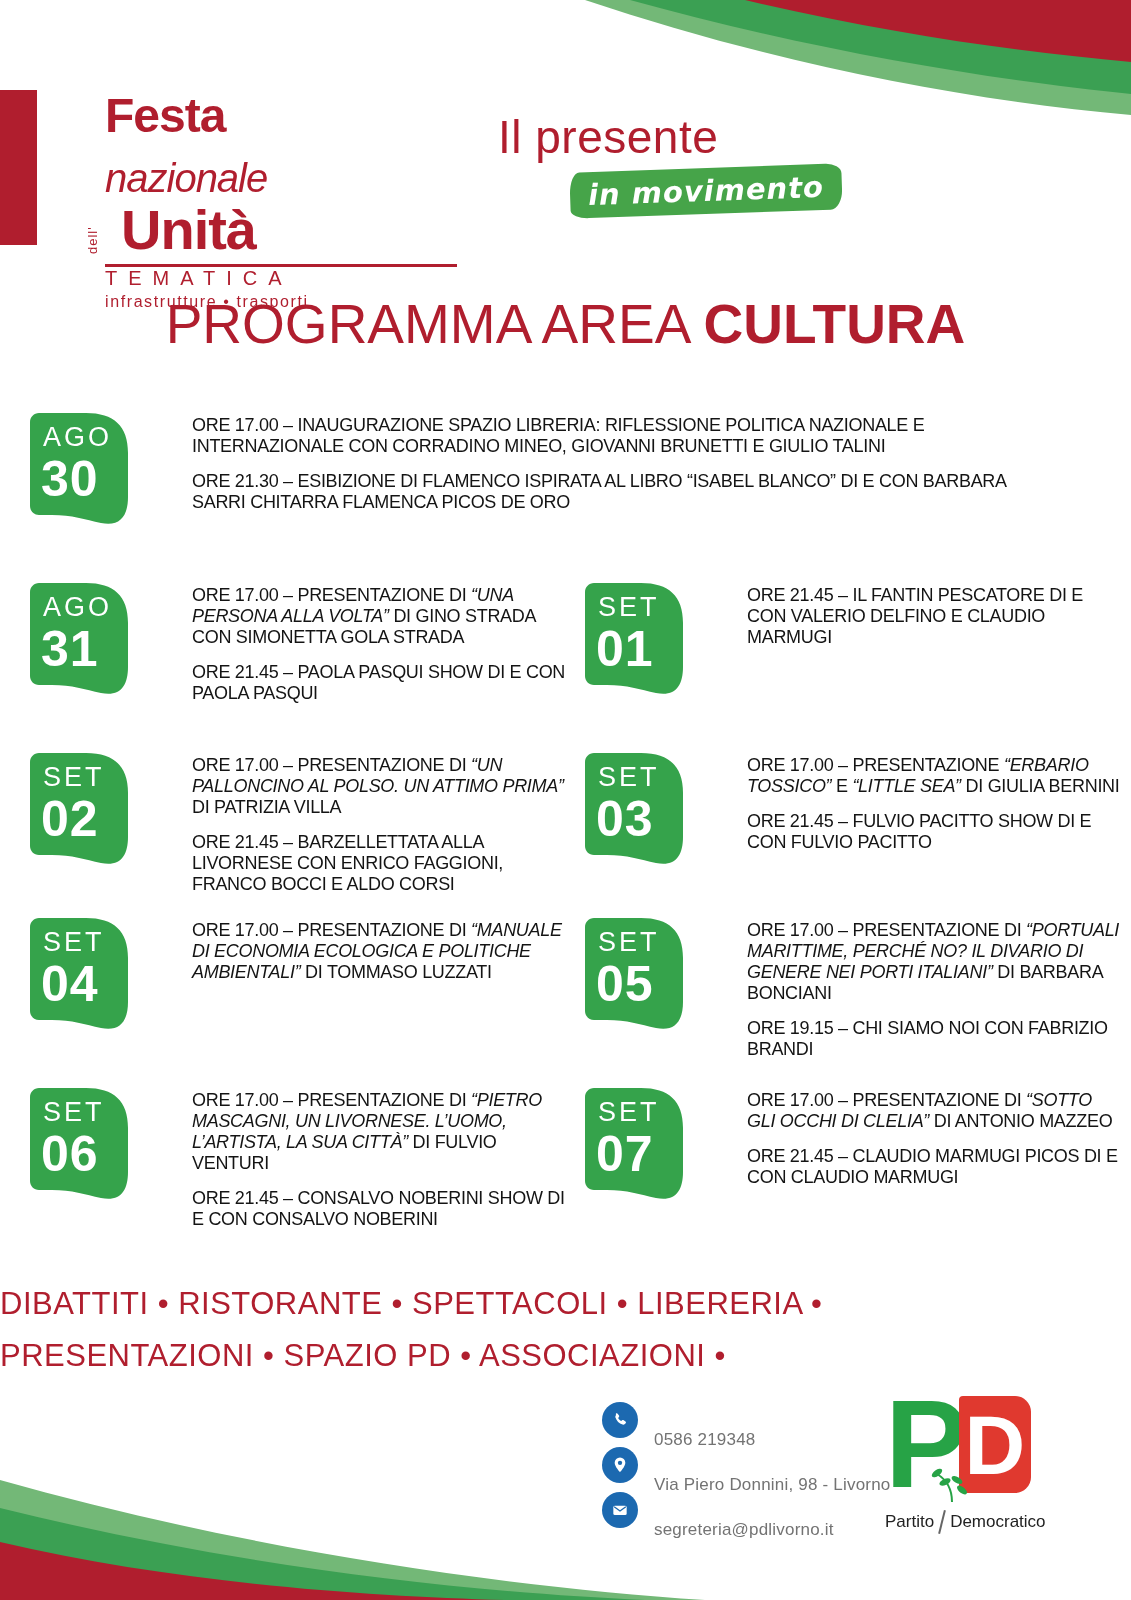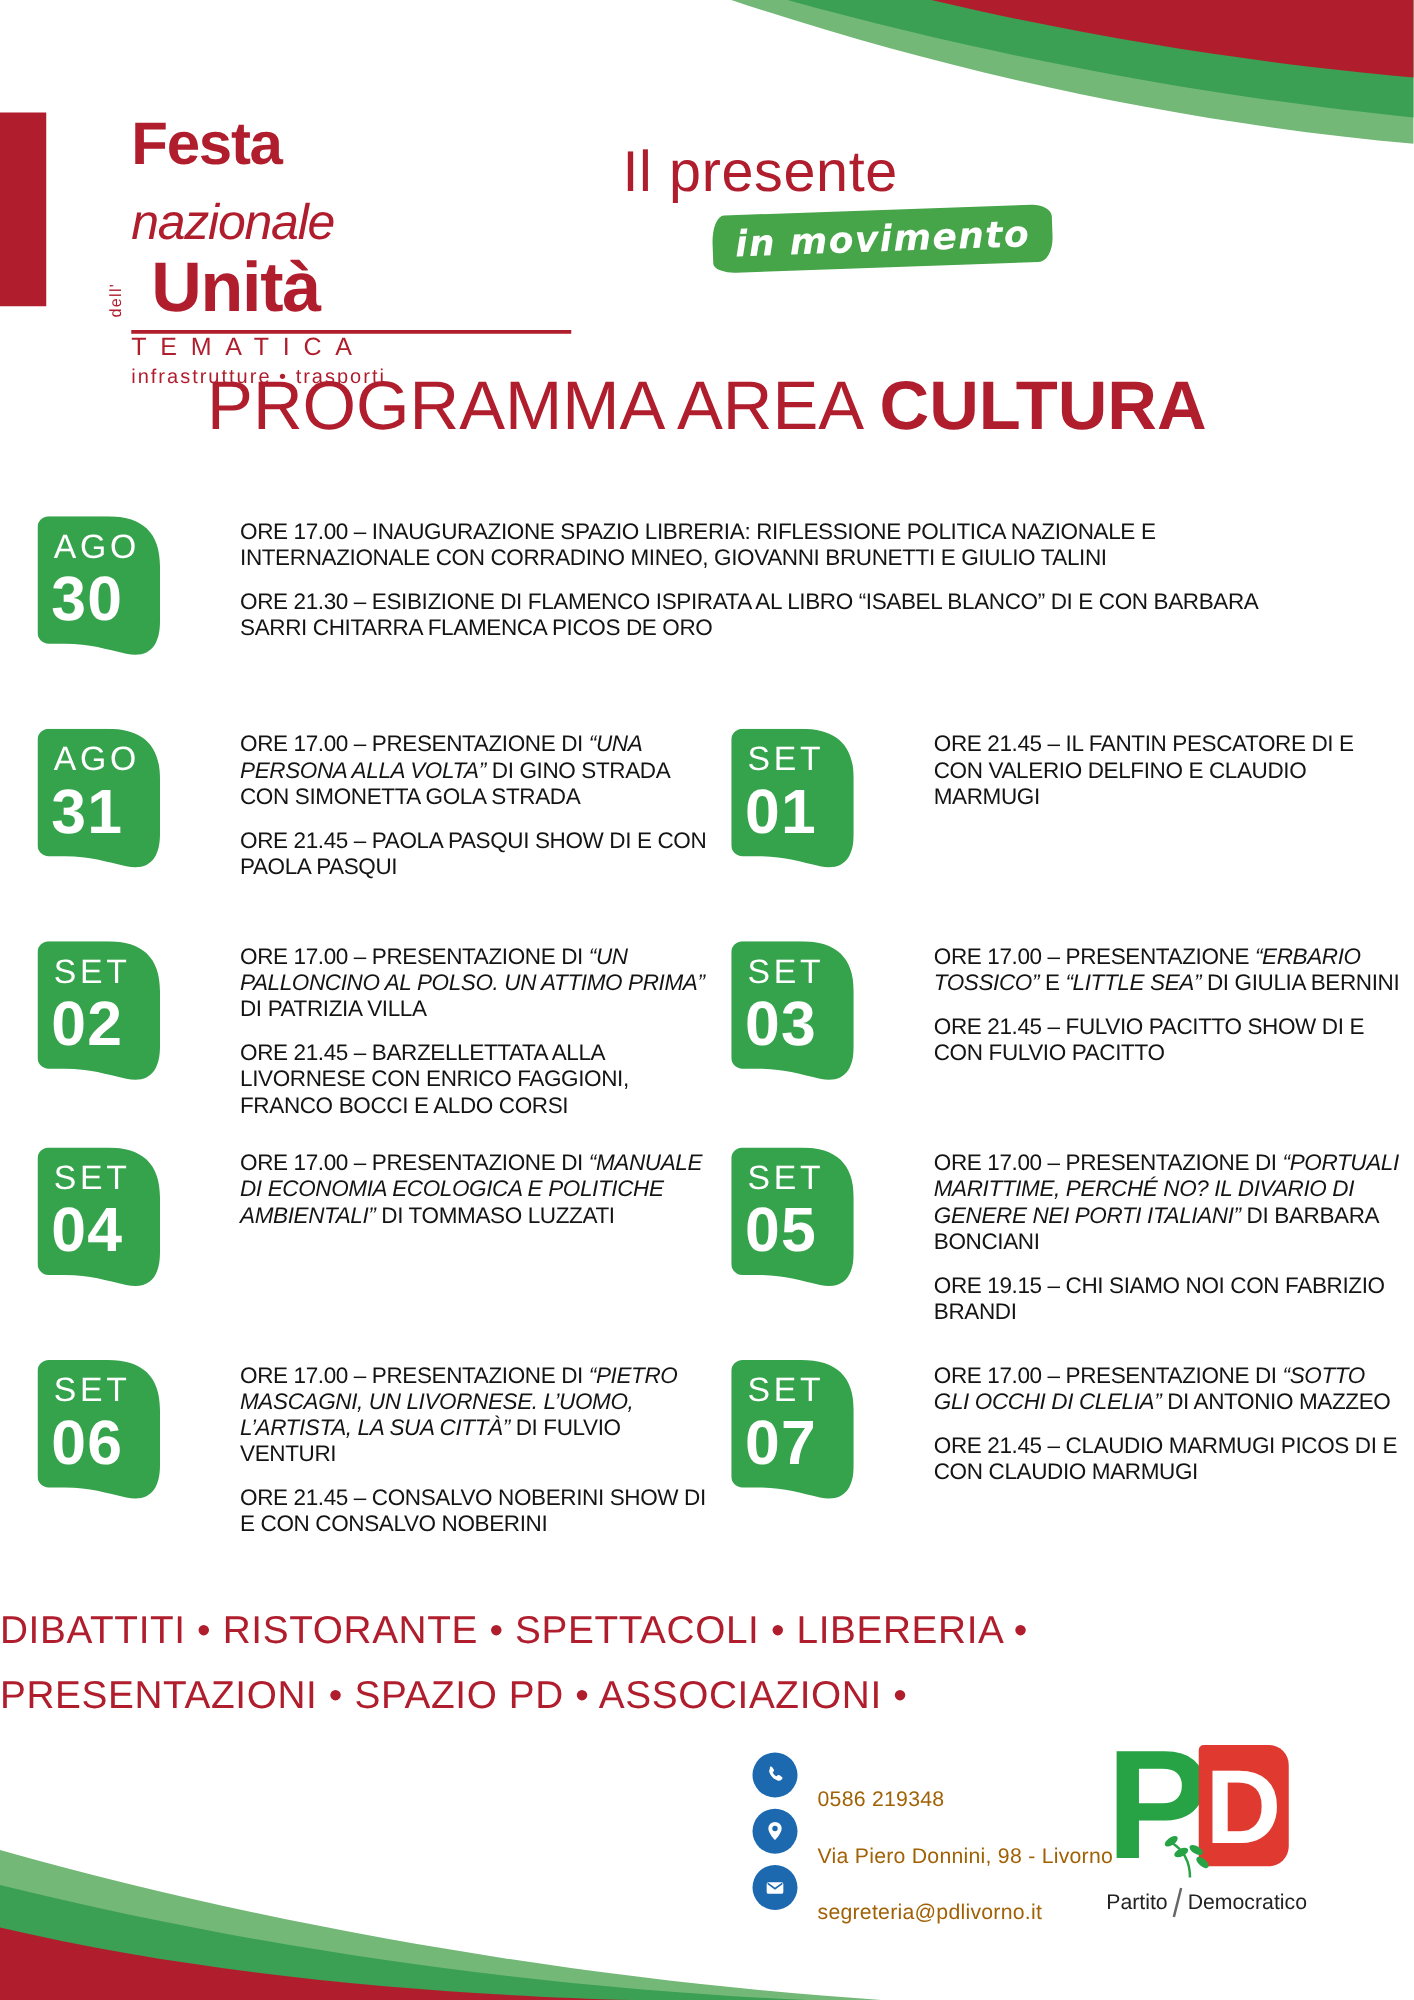--- a/index.html
+++ b/index.html
@@ -67,21 +67,21 @@
   .cats{position:absolute; left:0; width:100%; text-align:left; color:#B01E2E;
         font-size:31px; letter-spacing:0.5px; line-height:1;}
   .cats1{top:1288px;}
   .cats2{top:1340px;}
 
   
   .contacts{position:absolute; left:602px; top:1402px;}
   .crow{display:flex; align-items:center; gap:16px; margin-bottom:9px; height:36px;}
   .cicon{width:36px; height:36px; border-radius:50%; background:#1C69B0;
          display:flex; align-items:center; justify-content:center; flex:0 0 36px;}
-  .ctext{font-size:17px; color:#a16207; letter-spacing:0.2px;margin-top:40px;}
+  .ctext{font-size:17px; color:#737373; letter-spacing:0.2px;margin-top:40px;}
 
   
   .pd{position:absolute; left:885px; top:1396px; width:170px;}
   .pd-letters{position:relative; display:flex; align-items:flex-start; height:100px;}
   .pd-p{color:#27A346; font-size:124px; font-weight:700; line-height:0.78; letter-spacing:-5px;}
   .pd-dblock{width:72px; height:97px; background:#E0392F; border-radius:4px 16px 16px 4px;
              margin-left:-4px; display:flex; align-items:center; justify-content:center;}
   .pd-d{color:#ffffff; font-size:84px; font-weight:700; line-height:1;}
   .pd-olive{position:absolute; left:44px; bottom:-8px;}
   .pd-names{margin-top:14px; display:flex; align-items:center; gap:7px; font-size:17px; color:#222;}

